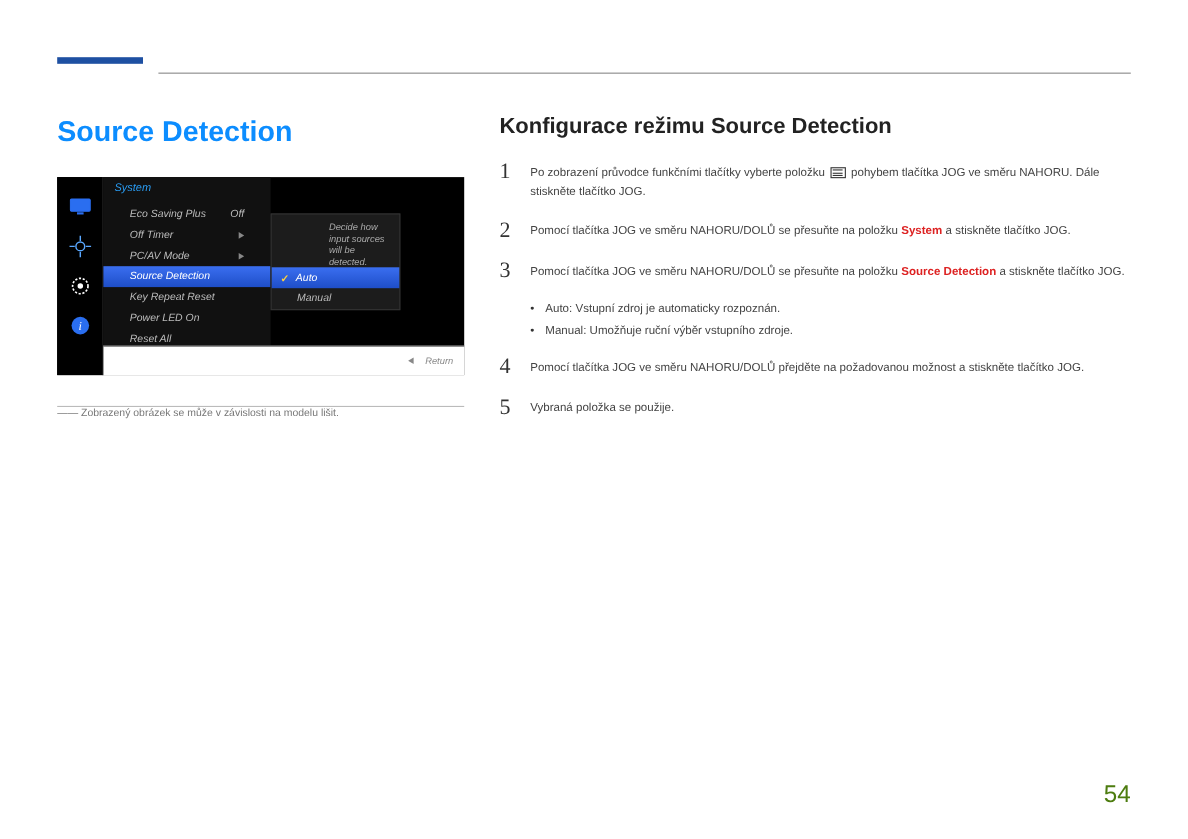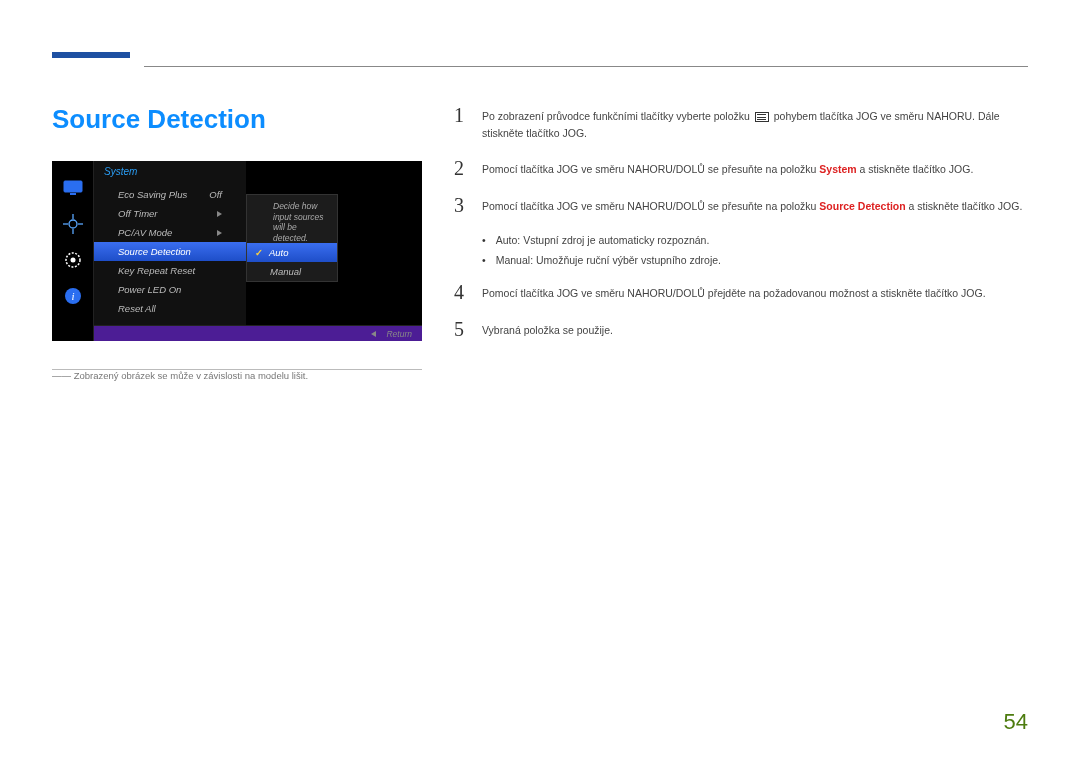--- a/index.html
+++ b/index.html
@@ -105,21 +105,21 @@
     font-style: italic;
   }
   .osd-item.selected {
     background: linear-gradient(#3a6ef0,#1e4ec8);
     color: #fff;
   }
   .osd-submenu {
     position: absolute;
     left: 194px;
     top: 33px;
-    width: 92px;
+    width: 118px;
     background: #1c1c1c;
     border: 1px solid #333;
   }
   .osd-desc {
     position: absolute;
     right: 6px;
     top: 6px;
     width: 58px;
     font-size: 8.5px;
     color: #aaa;
@@ -136,22 +136,22 @@
     font-style: italic;
     gap: 6px;
   }
   .osd-sub-item.selected {
     background: linear-gradient(#3a6ef0,#1e4ec8);
     color: #fff;
   }
   .osd-footer {
     position: absolute;
     bottom: 0; left: 42px; right: 0;
-    height: 16px;
-    background: #4c1d95;
+    height: 27px;
+    background: #ffffff;
     border-top: 1px solid #222;
     display:flex;
     align-items:center;
     justify-content: flex-end;
     gap: 10px;
     padding: 0 10px;
     font-size: 8.5px;
     color:#888;
     font-style: italic;
   }
@@ -313,20 +313,21 @@
       <div class="osd-footer">
         <span class="tri-left"></span>
         <span>Return</span>
       </div>
     </div>
 
     <div class="footnote-line">――   Zobrazený obrázek se může v závislosti na modelu lišit.</div>
   </div>
 
   <div class="right-col">
+    <h2 class="subtitle">Konfigurace režimu Source Detection</h2>
 
     <div class="step">
       <div class="step-num">1</div>
       <div class="step-body">
         <span>Po zobrazení průvodce funkčními tlačítky vyberte položku </span><span class="menu-glyph">
             <span></span>
             <span></span>
             <span></span>
           </span><span> pohybem tlačítka JOG ve směru NAHORU. Dále stiskněte tlačítko JOG.</span>
       </div>

